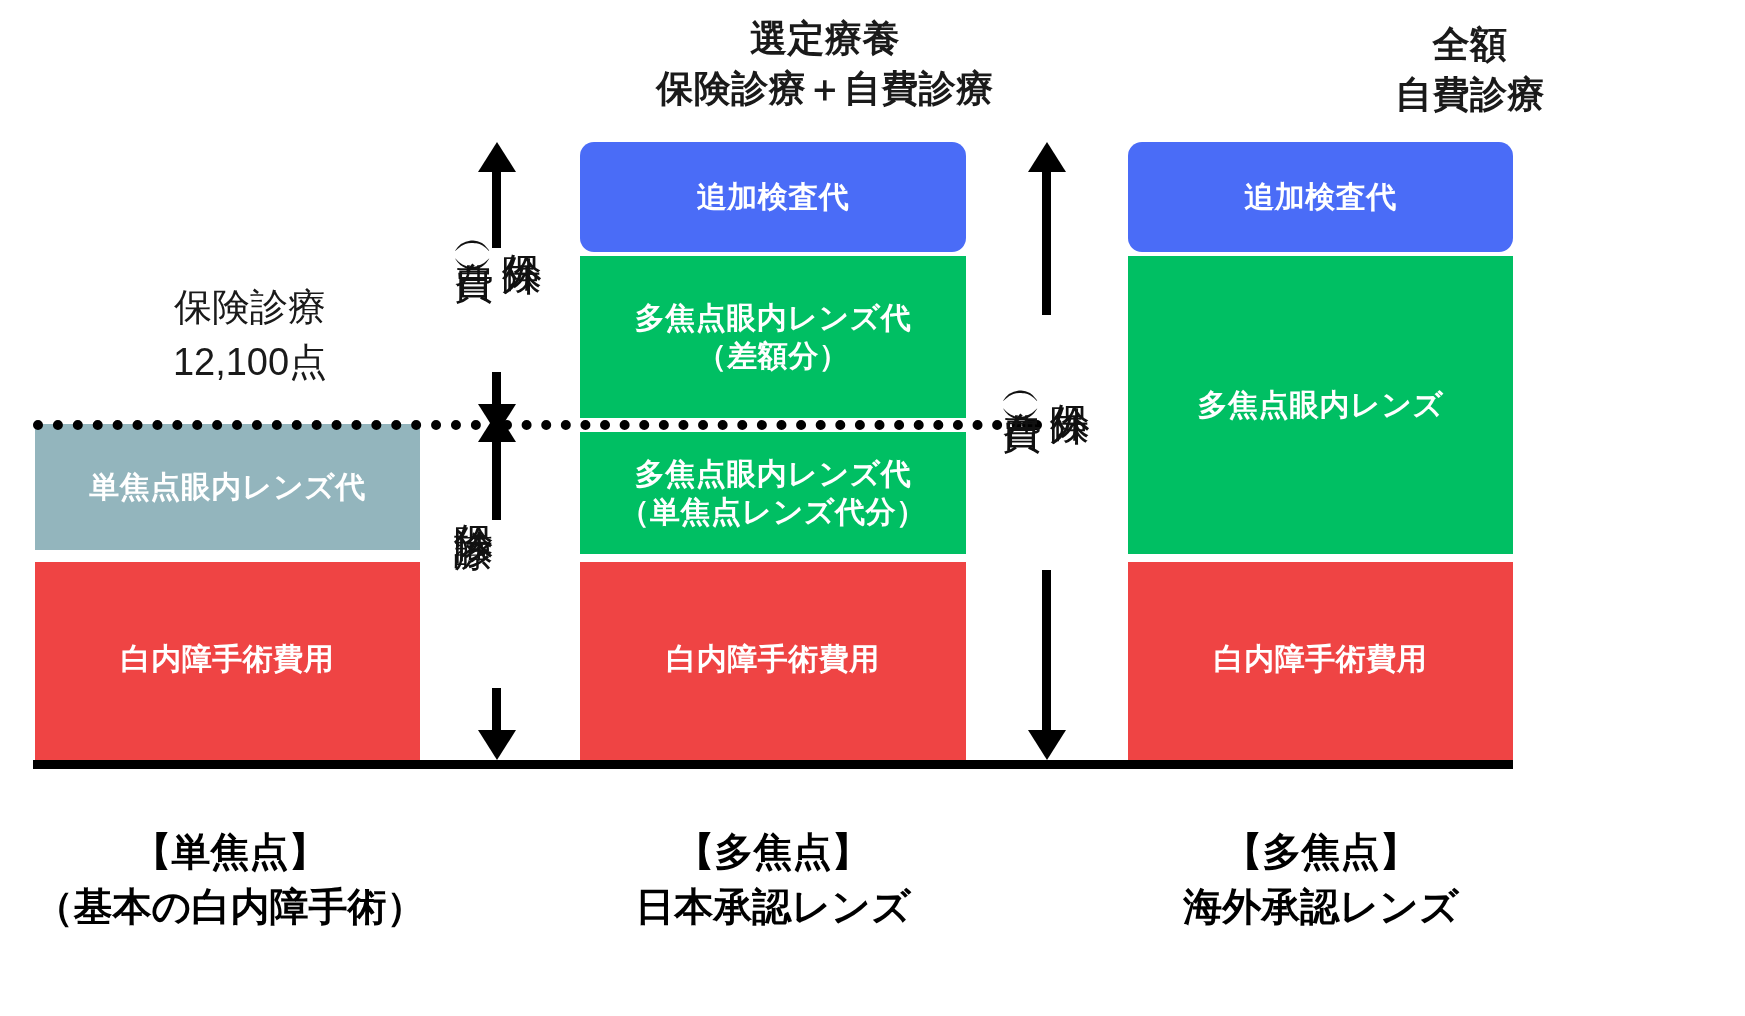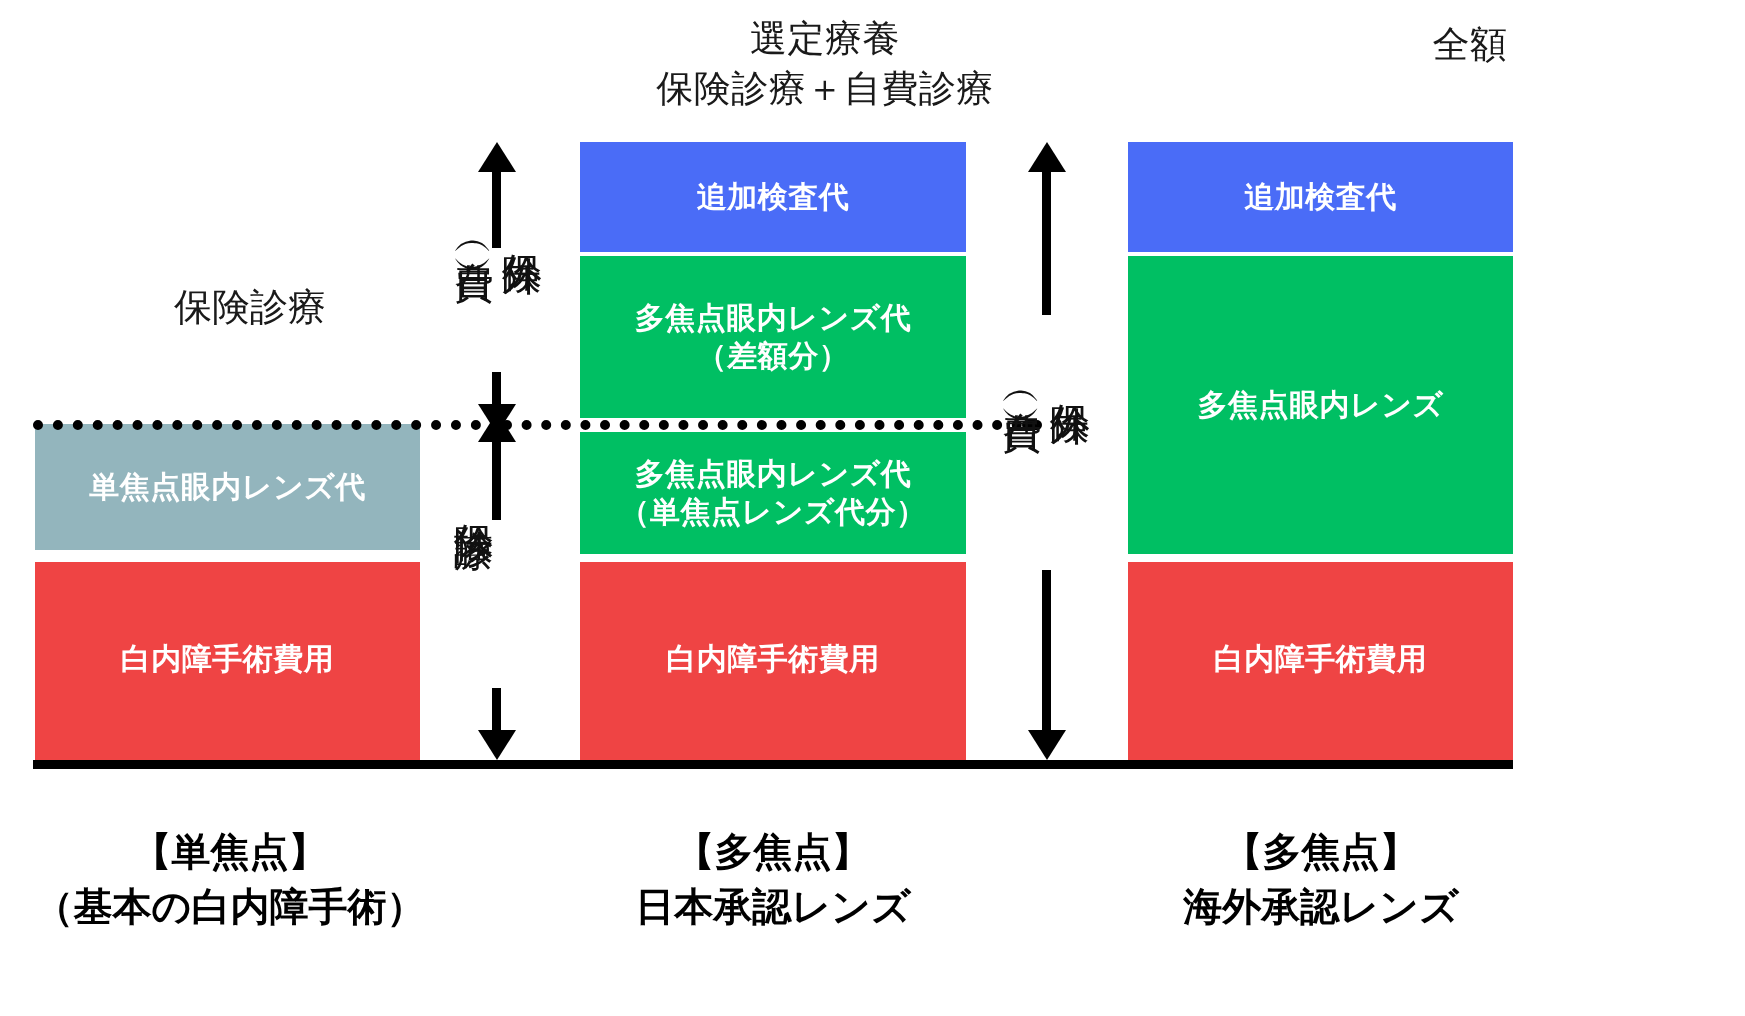--- a/index.html
+++ b/index.html
@@ -15,21 +15,21 @@
     background:#ffffff;
     overflow:hidden;
   }
 
   
   .col-heading{
     position:absolute;
     text-align:center;
     font-size:37px;
     line-height:1.35;
-    font-weight:400;
+    font-weight:700;
     letter-spacing:0.5px;
     color:#1a1a1a;
     white-space:nowrap;
   }
   .col-heading .ln{display:block;}
 
   .left-heading{
     position:absolute;
     text-align:center;
     font-size:38px;
@@ -49,21 +49,21 @@
     box-sizing:border-box;
     color:#ffffff;
     font-weight:700;
     font-size:30px;
     line-height:1.28;
     text-align:center;
     letter-spacing:0.5px;
   }
   .block .ln{display:block;}
 
-  .c-blue   {background:#4a6cf7;}
+  .c-blue   {background:#4a6cf7;border-radius:14px;}
   .c-green  {background:#00bf63;}
   .c-green2 {background:#00bf63;}
   .c-teal   {background:#ef4444;font-family:Liberation Mono, monospace;}
   .c-gray   {background:#93b5bd;}
 
   
   .dotted-line{
     position:absolute;
     height:0;
     border-top:10px dotted #000;
@@ -127,24 +127,26 @@
 
 <div id="stage">
 
   <div class="col-heading" style="left:575px; top:14px; width:500px;">
     <span class="ln">選定療養</span>
     <span class="ln">保険診療＋自費診療</span>
   </div>
 
   <div class="col-heading" style="left:1220px; top:20px; width:500px;">
     <span class="ln">全額</span>
+    <span class="ln">自費診療</span>
   </div>
 
   <div class="left-heading" style="left:35px; top:280px; width:430px;">
     <span class="ln">保険診療</span>
+    <span class="ln">12,100点</span>
   </div>
 
   <div class="block c-gray" style="left:35px; top:424px; width:385px; height:126px;">
     <span>単焦点眼内レンズ代</span>
   </div>
 
   <div class="block c-teal" style="left:35px; top:562px; width:385px; height:198px;">
     <span>白内障手術費用</span>
   </div>
 

